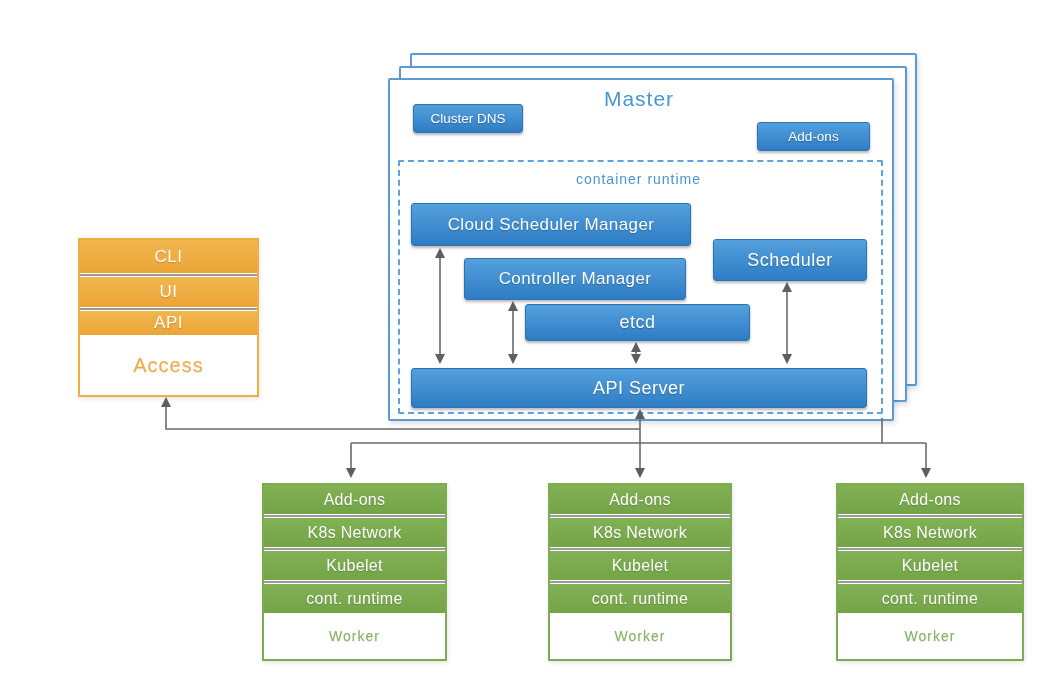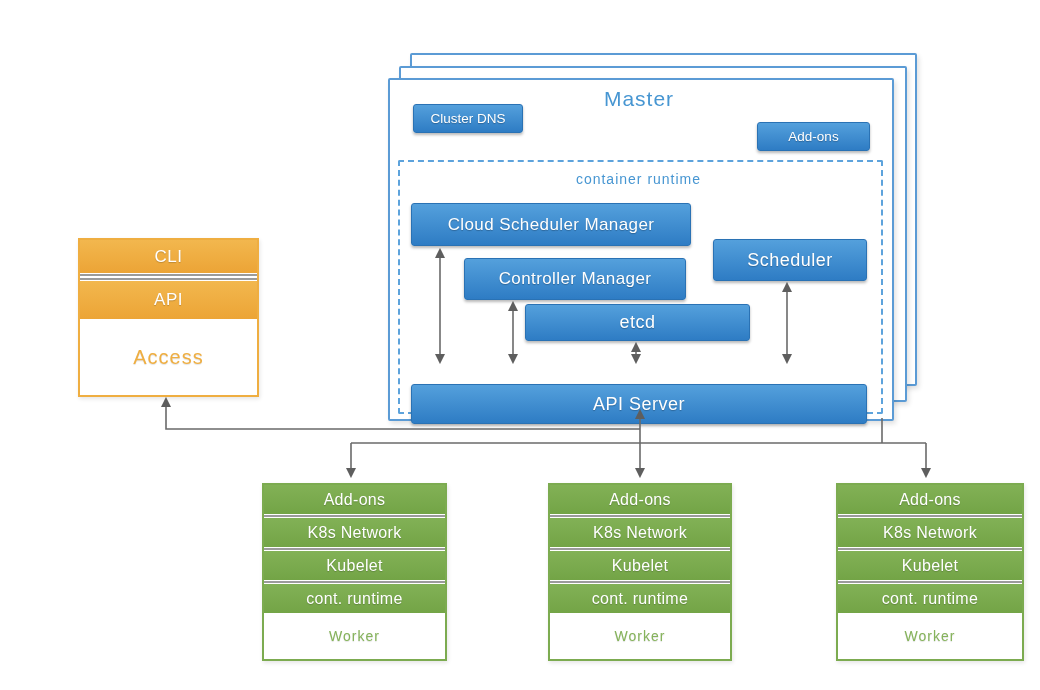--- a/index.html
+++ b/index.html
@@ -82,27 +82,28 @@
   <div class="bluebox badge" style="left:413px; top:104px; width:108px; height:27px;">Cluster DNS</div>
   <div class="bluebox badge" style="left:757px; top:122px; width:111px; height:27px;">Add-ons</div>
 
   <div class="runtime-box" style="left:398px; top:160px; width:481px; height:250px;"></div>
   <div class="runtime-title" style="left:398px; top:171px; width:481px;">container runtime</div>
 
   <div class="bluebox comp" style="left:411px; top:203px; width:278px; height:41px;">Cloud Scheduler Manager</div>
   <div class="bluebox comp" style="left:464px; top:258px; width:220px; height:40px;">Controller Manager</div>
   <div class="bluebox comp-lg" style="left:713px; top:239px; width:152px; height:40px;">Scheduler</div>
   <div class="bluebox comp-lg" style="left:525px; top:304px; width:223px; height:35px;">etcd</div>
-  <div class="bluebox comp-lg" style="left:411px; top:368px; width:454px; height:38px;margin-top:16px;">API Server</div>
+  <div class="bluebox comp-lg" style="left:411px; top:368px; width:454px; height:38px;">API Server</div>
 
   <div class="stack stack-orange" style="left:78px; top:238px; width:177px; height:155px;">
     <div class="srow row-orange" style="height:33px;">CLI</div>
     <div class="divider"></div>
+    <div class="srow row-orange" style="height:30px;">UI</div>
     <div class="divider"></div>
-    <div class="srow row-orange" style="height:38px;">API</div>
+    <div class="srow row-orange" style="height:24px;">API</div>
     <div class="stack-footer footer-orange">Access</div>
   </div>
 
   <div class="stack stack-green" style="left:262px; top:483px; width:181px; height:174px;">
     <div class="srow row-green" style="height:29px;">Add-ons</div>
     <div class="divider"></div>
     <div class="srow row-green" style="height:29px;">K8s Network</div>
     <div class="divider"></div>
     <div class="srow row-green" style="height:29px;">Kubelet</div>
     <div class="divider"></div>

